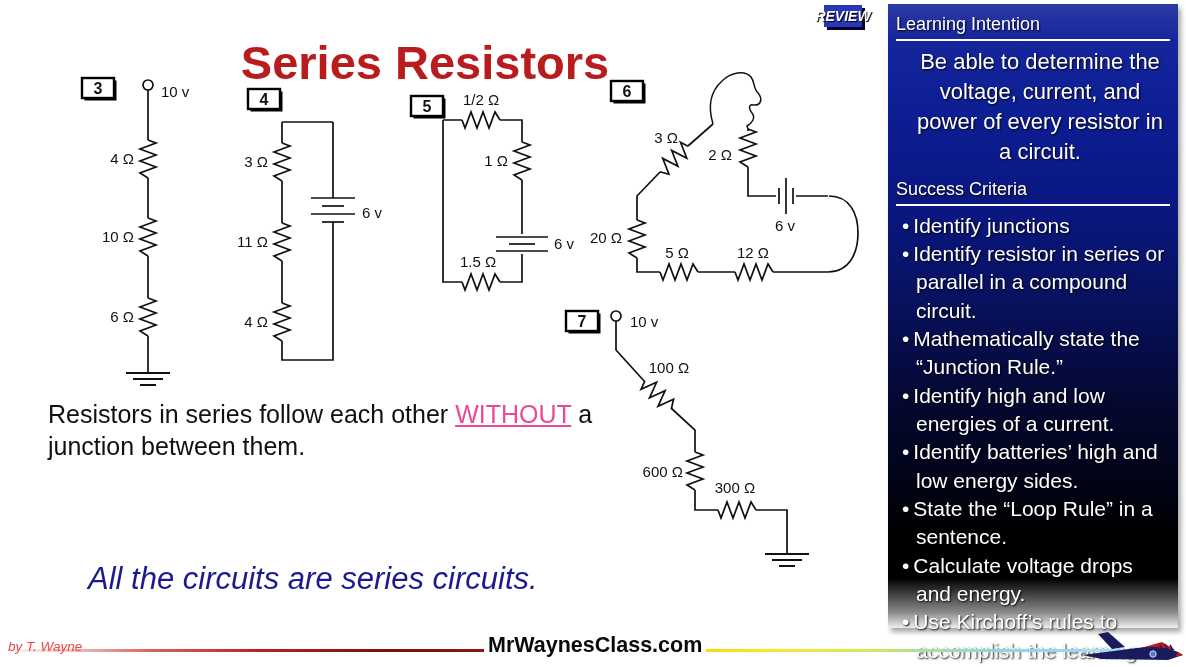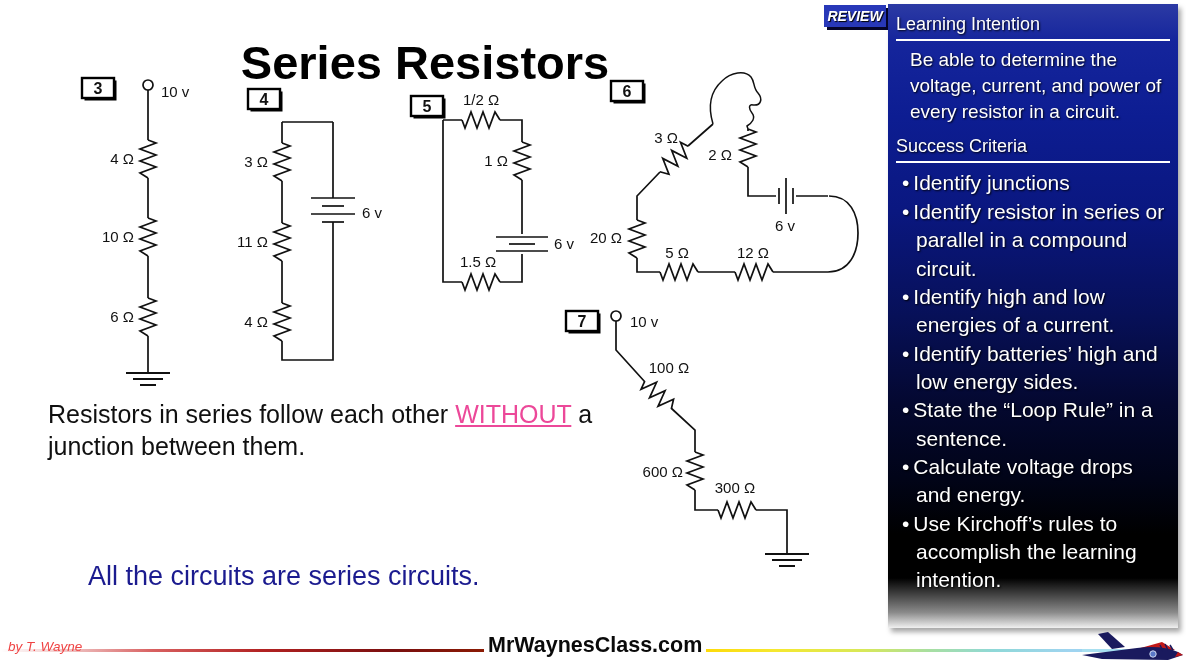--- a/index.html
+++ b/index.html
@@ -1,52 +1,52 @@
 <!DOCTYPE html>
 <html><head>
 <meta charset="utf-8">
 <style>
   html,body{margin:0;padding:0;}
   body{font-family:"Liberation Sans",sans-serif;background:#ffffff;}
   .slide{position:relative;width:1186px;height:667px;background:#ffffff;overflow:hidden;}
 
   
   .title{position:absolute;left:0;top:4px;width:850px;text-align:center;
-         font-size:47px;color:#000000;letter-spacing:0;}
+         font-size:47px;color:#b91c1c;letter-spacing:0;}
 
   
   .circuits{position:absolute;left:0;top:0;width:890px;height:625px;}
   .circuits text{font-family:"Liberation Sans",sans-serif;font-size:15px;fill:#111;}
   .circuits text.badge-num{font-size:16px;font-weight:bold;}
   .circuits .wire{fill:none;stroke:#111;stroke-width:1.7;}
   .circuits .thin{fill:none;stroke:#111;stroke-width:1.5;}
 
   
   .statement{position:absolute;left:48px;top:399px;width:614px;
              font-size:25px;line-height:1.26;color:#101010;}
   .statement .hl{color:#ec4899;text-decoration:underline;}
 
-  .blue-note{position:absolute;left:88px;top:561px;font-size:27px;color:#1b1b8f;}
+  .blue-note{position:absolute;left:88px;top:561px;font-size:31px;color:#1b1b8f;font-style:italic;}
 
   
   .panel{position:absolute;left:888px;top:4px;width:290px;height:624px;box-sizing:border-box;
          padding:8px 8px 0 8px;color:#ffffff;
          background:linear-gradient(180deg,#2c3aa4 0%,#15259c 6%,#0d1d92 18%,#0a1780 33%,
                     #071058 50%,#040830 64%,#010418 76%,#000000 85%,#000000 92%,
                     #8a8a8a 97.5%,#f0f0f0 100%);
          box-shadow:3px 4px 5px rgba(0,0,0,0.35);}
   .panel .sec-title{font-size:18px;padding:2px 0 4px 0;border-bottom:2px solid #ffffff;
                     margin-bottom:6px;text-shadow:1px 1px 2px rgba(0,0,0,0.9);}
-  .panel .intent{margin:6px 0 10px 0;padding-left:14px;font-size:19px;line-height:1.36;
-                 text-shadow:1px 1px 2px rgba(0,0,0,0.9);}
+  .panel .intent{margin:6px 0 10px 0;padding-left:14px;font-size:22px;line-height:1.36;
+                 text-shadow:1px 1px 2px rgba(0,0,0,0.9);text-align:center;}
   .panel ul{list-style:none;margin:4px 0 0 0;padding:0 0 0 6px;font-size:21px;line-height:1.35;}
   .panel li{padding-left:14px;text-indent:-14px;text-shadow:1px 1px 2px rgba(0,0,0,0.95);}
   .panel li::before{content:"\2022";margin-right:4px;}
 
-  .review-badge{position:absolute;left:824px;top:5px;width:62px;height:22px;
+  .review-badge{position:absolute;left:824px;top:5px;width:38px;height:22px;
                 background:#2838b8;color:#ffffff;font-size:14px;font-weight:bold;font-style:italic;
                 display:flex;align-items:center;justify-content:center;
                 box-shadow:3px 3px 0 #05052a;text-shadow:1px 1px 1px #000;}
 
   
   .byline{position:absolute;left:8px;top:639px;font-size:13.5px;font-style:italic;color:#ef4444;}
   .rainbow{position:absolute;left:0;top:649px;width:1092px;height:2.5px;
            background:linear-gradient(90deg,rgba(255,255,255,0) 0%,#f0c8c8 6%,#d86060 14%,
                       #b22222 24%,#7a0f0f 36%,#8a1a05 44%,#c85a10 52%,#e8a010 57%,
                       #ffd700 63%,#f5e830 71%,#d8e858 79%,#a8dfa0 85%,#8fd8d8 91%,#9fd4f0 98%);}
@@ -189,20 +189,21 @@
 
   <div class="review-badge">REVIEW</div>
 
   <div class="panel">
     <div class="sec-title">Learning Intention</div>
     <div class="intent">Be able to determine the voltage, current, and power of every resistor in a circuit.</div>
     <div class="sec-title">Success Criteria</div>
     <ul>
       <li>Identify junctions</li>
       <li>Identify resistor in series or parallel in a compound circuit.</li>
+      <li>Mathematically state the “Junction Rule.”</li>
       <li>Identify high and low energies of a current.</li>
       <li>Identify batteries’ high and low energy sides.</li>
       <li>State the “Loop Rule” in a sentence.</li>
       <li>Calculate voltage drops and energy.</li>
       <li>Use Kirchoff’s rules to accomplish the learning intention.</li>
     </ul>
   </div>
 
   <div class="rainbow"></div>
   <div class="byline">by T. Wayne</div>

